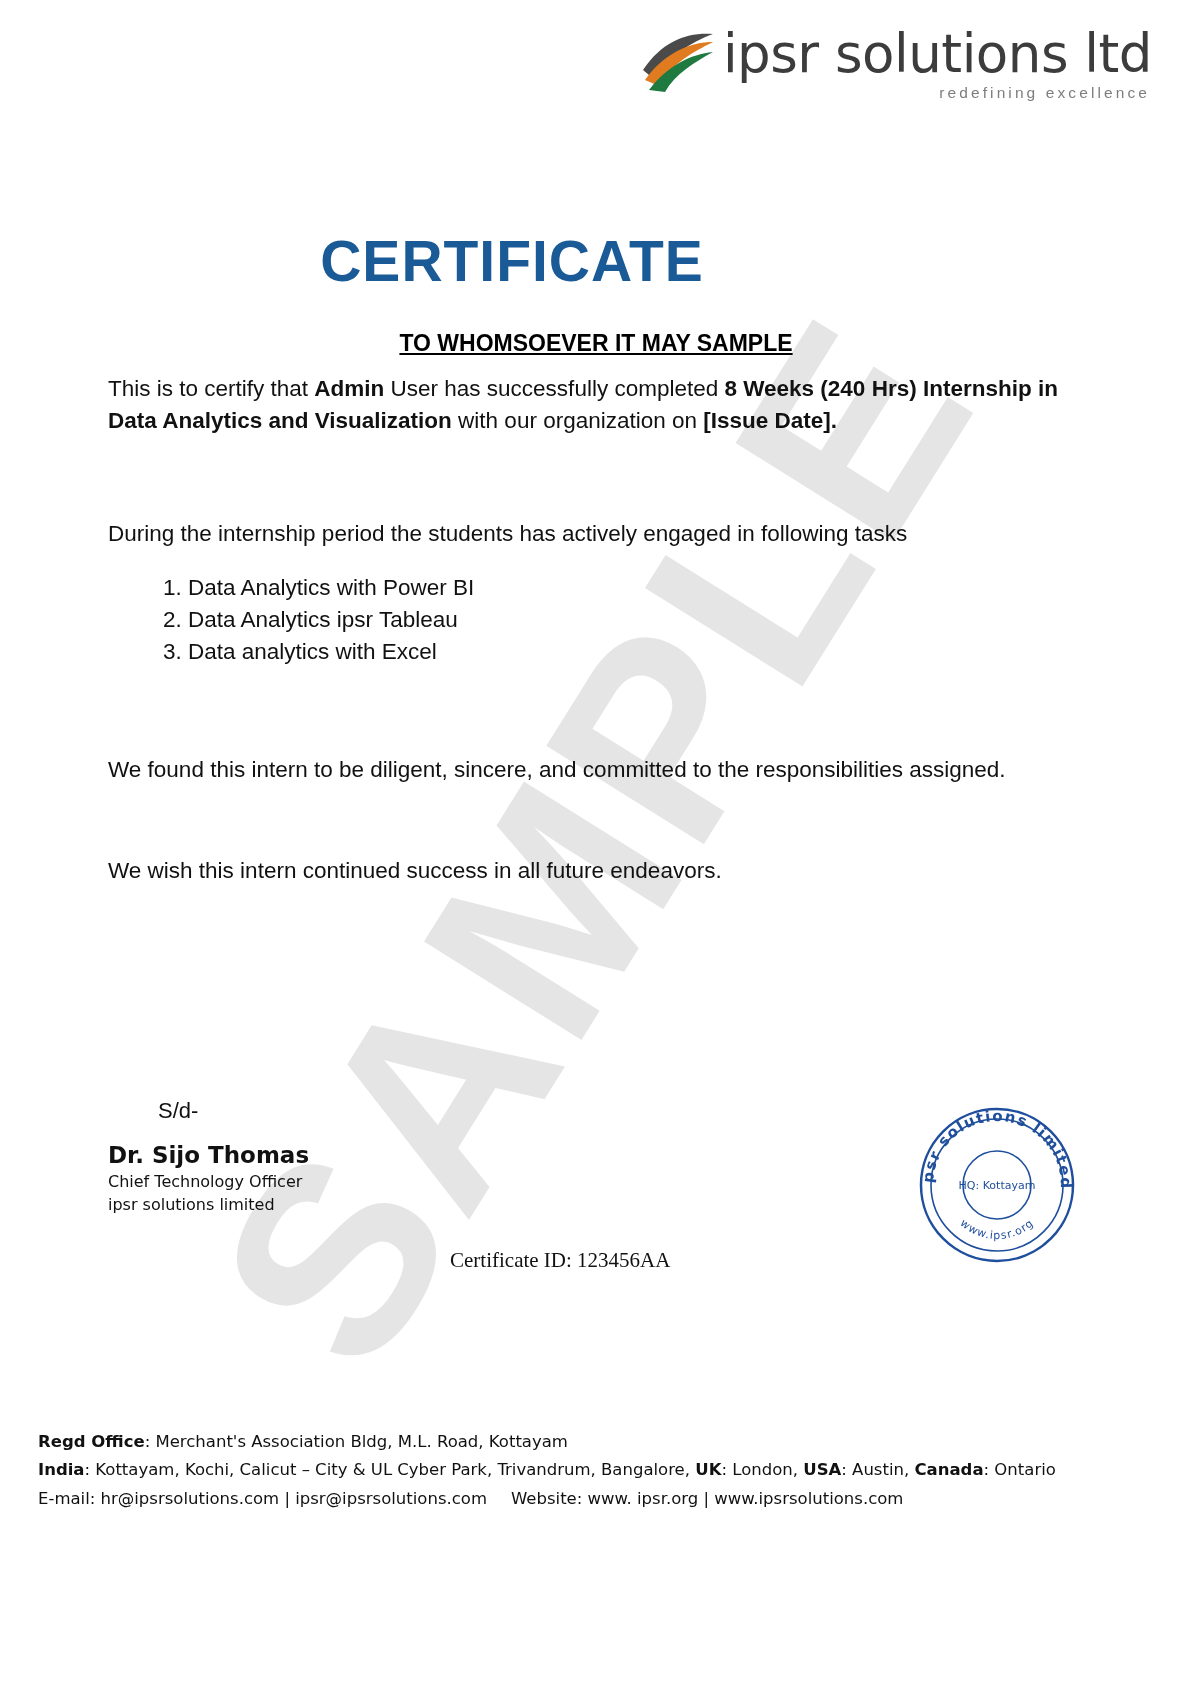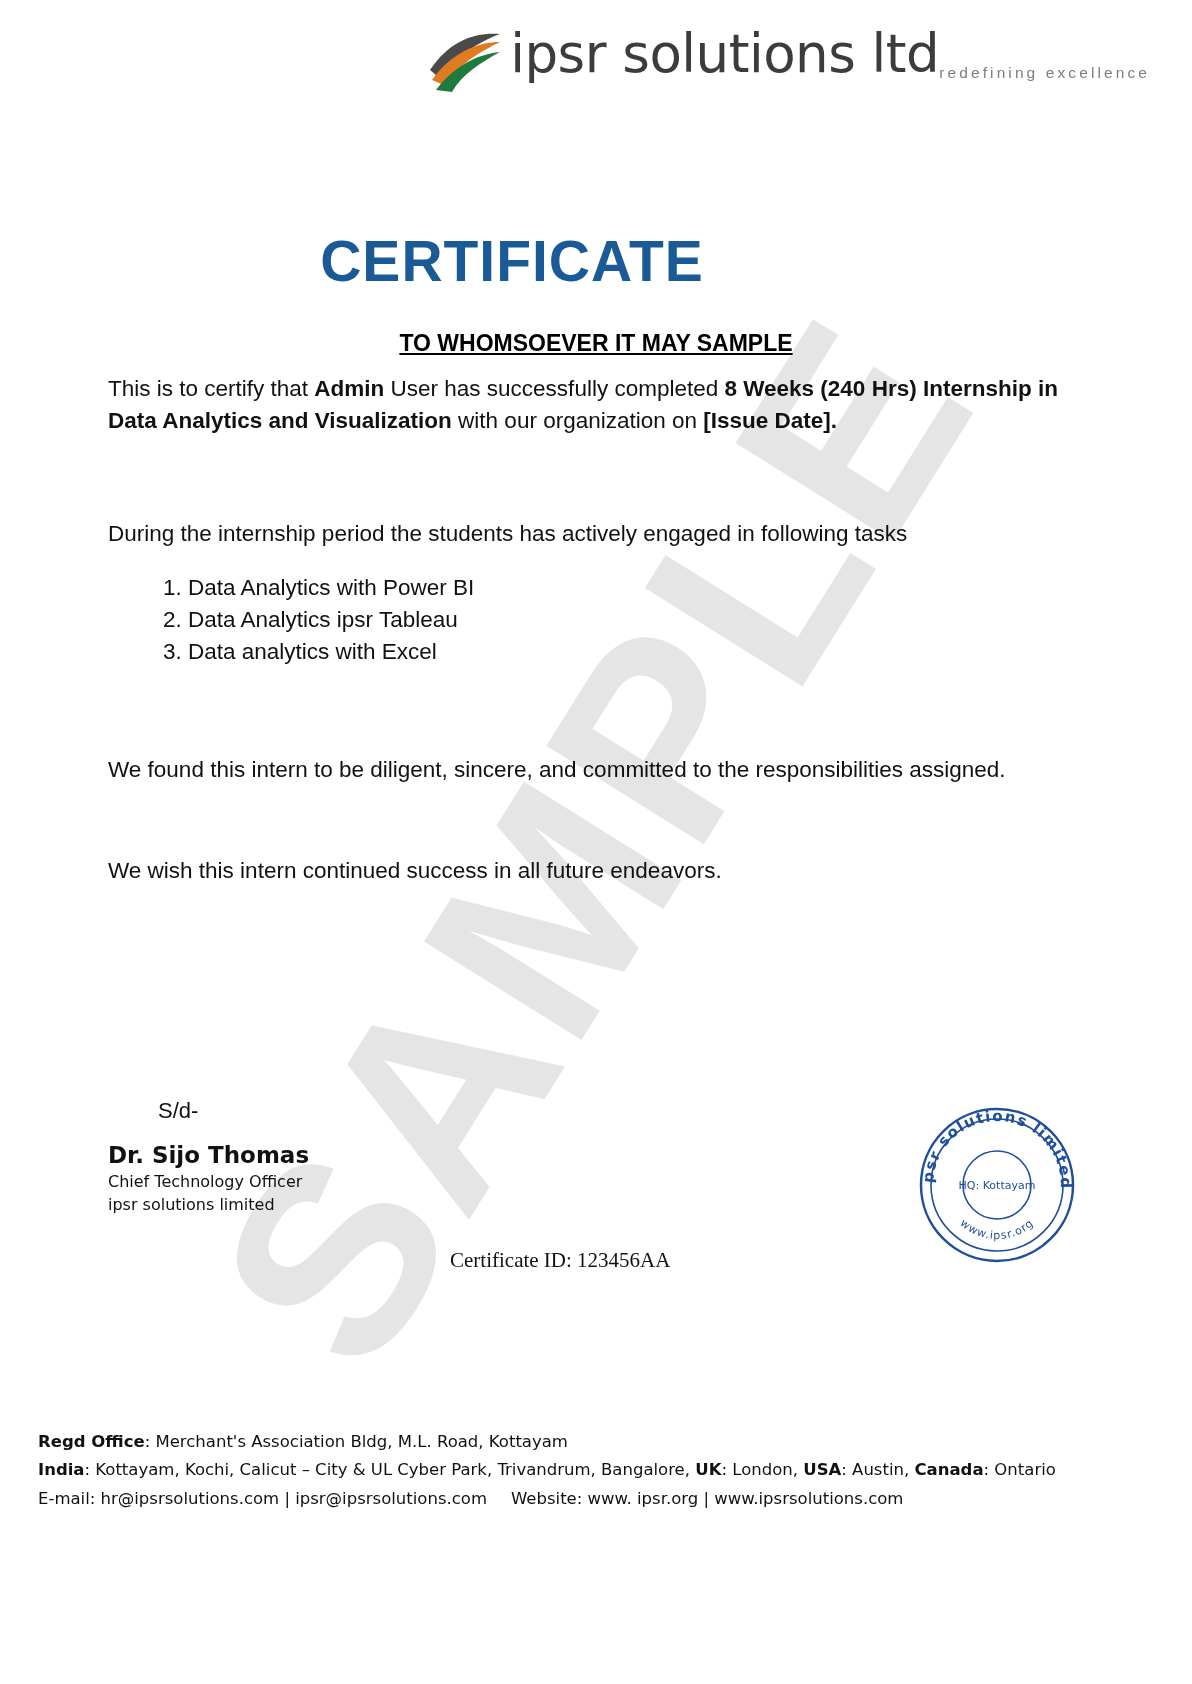--- a/index.html
+++ b/index.html
@@ -59,21 +59,21 @@
   }
   .logo-swoosh {
     width: 74px;
     height: 62px;
     margin-right: 8px;
     margin-top: 4px;
     position: relative;
   }
   .logo-text-wrap {
     display: flex;
-    flex-direction: row;
+    flex-direction: column;
     align-items: flex-end;
   }
   .logo-main {
     font-family: "DejaVu Sans", sans-serif;
     font-size: 53px;
     font-weight: 400;
     color: #3c3c3c;
     line-height: 1.05;
     letter-spacing: -0.5px;
   }

